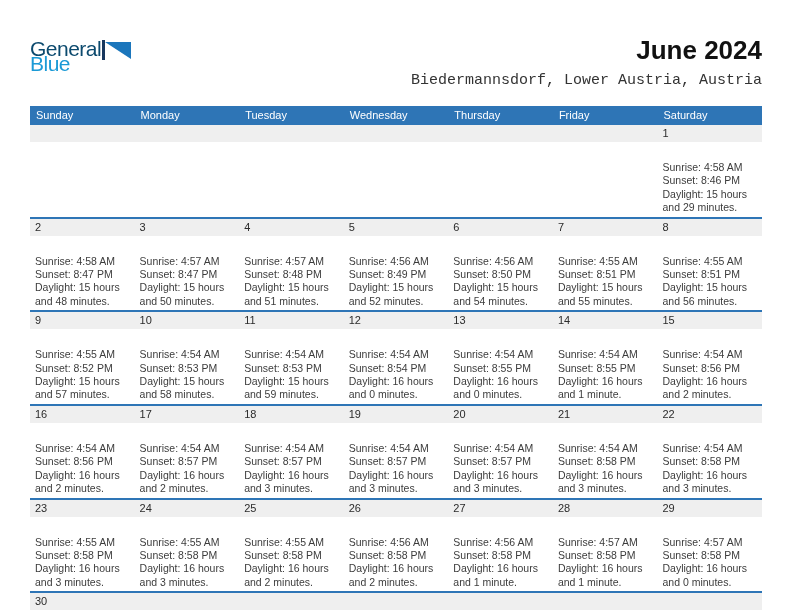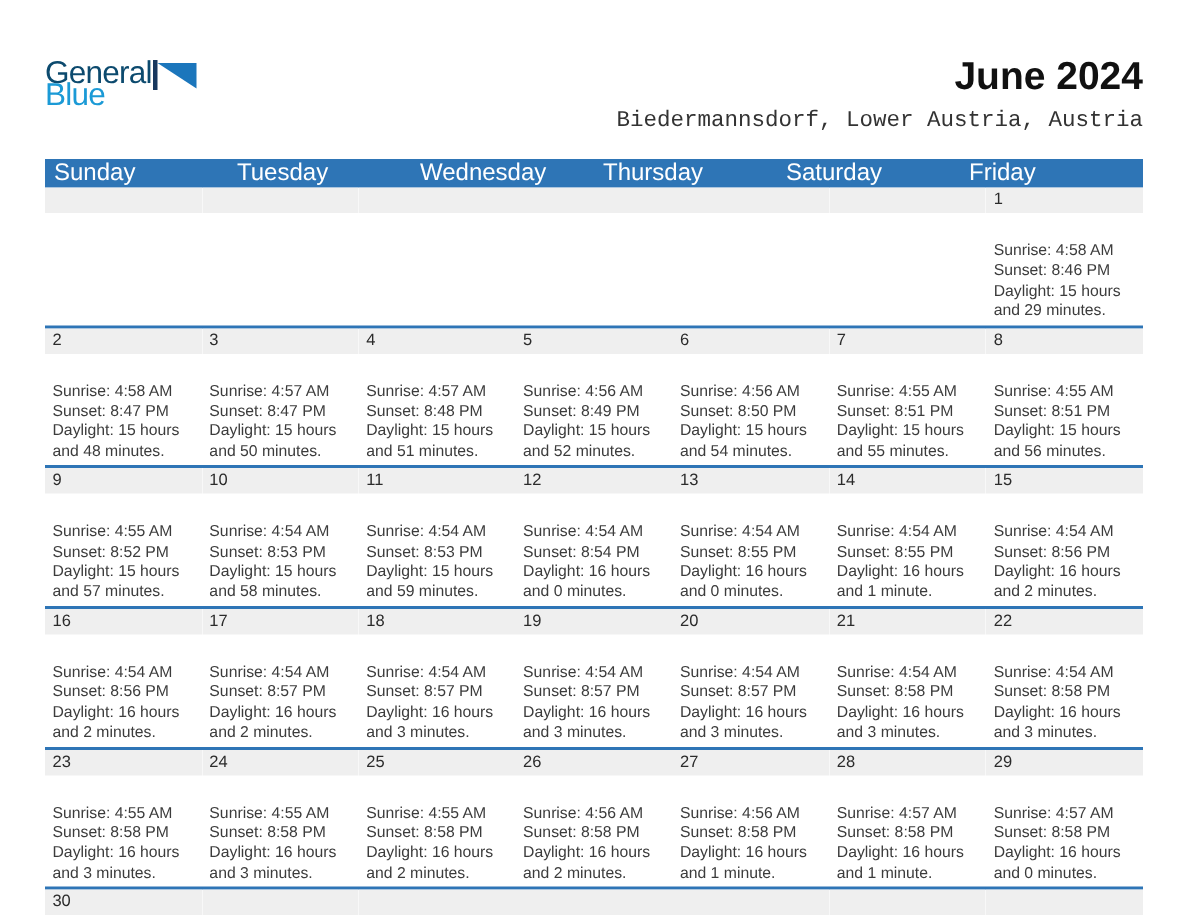--- a/index.html
+++ b/index.html
@@ -23,21 +23,21 @@
     margin-bottom: 1px;
   }
   .logo-blue { font-size: 21px; color: #1b9ad6; margin-top: -8px; text-align: left; padding-right: 14px; letter-spacing: -0.5px; }
   .titles { position: absolute; right: 0; top: 36px; text-align: right; }
   .title { font-size: 26px; font-weight: 700; color: #111111; margin: 0; line-height: 28px; }
   .subtitle { font-size: 15px; font-weight: 400; color: #333333; margin: 9px 0 0 0; line-height: 16px; font-family: Liberation Mono, monospace; }
   .weekday-header {
     position: absolute; top: 106px; left: 30px; right: 30px;
     height: 19px; background: #2e75b6; display: flex;
   }
-  .weekday-cell { flex: 1; color: #ffffff; font-size: 16px; line-height: 19px; padding-left: 6px; box-sizing: border-box; overflow: hidden; white-space: nowrap; }
+  .weekday-cell { flex: 1; color: #ffffff; font-size: 11px; line-height: 19px; padding-left: 6px; box-sizing: border-box; overflow: hidden; white-space: nowrap; }
   .calendar-grid { position: absolute; top: 125px; left: 30px; right: 30px; }
   .week-row { display: flex; border-bottom: 2px solid #2e75b6; }
   .week-row:last-child { border-bottom: none; justify-content: flex-end; }
   .day-cell { flex: 1; min-height: 71px; overflow: hidden; }
   .day-number { background: #efefef; height: 17px; font-size: 11px; line-height: 17px; padding-left: 5px; color: #2b2b2b; }
   .day-body { padding: 19px 2px 2px 5px; font-size: 10.5px; line-height: 13.4px; color: #3c3c3c; }
 </style>
 </head>
 <body>
 
@@ -51,25 +51,26 @@
       </div>
       <div class="logo-blue">Blue</div>
     </div>
     <div class="titles">
       <h1 class="title">June 2024</h1>
       <h2 class="subtitle">Biedermannsdorf, Lower Austria, Austria</h2>
     </div>
   </div>
   <div class="weekday-header">
       <div class="weekday-cell">Sunday</div>
+      <div class="weekday-cell">Monday</div>
       <div class="weekday-cell">Tuesday</div>
       <div class="weekday-cell">Wednesday</div>
       <div class="weekday-cell">Thursday</div>
+      <div class="weekday-cell">Friday</div>
       <div class="weekday-cell">Saturday</div>
-      <div class="weekday-cell">Friday</div>
     </div>
   <div class="calendar-grid">
       <div class="week-row">
         <div class="day-cell">
           <div class="day-number"></div>
           <div class="day-body"></div>
         </div>
         <div class="day-cell">
           <div class="day-number"></div>
           <div class="day-body"></div>

